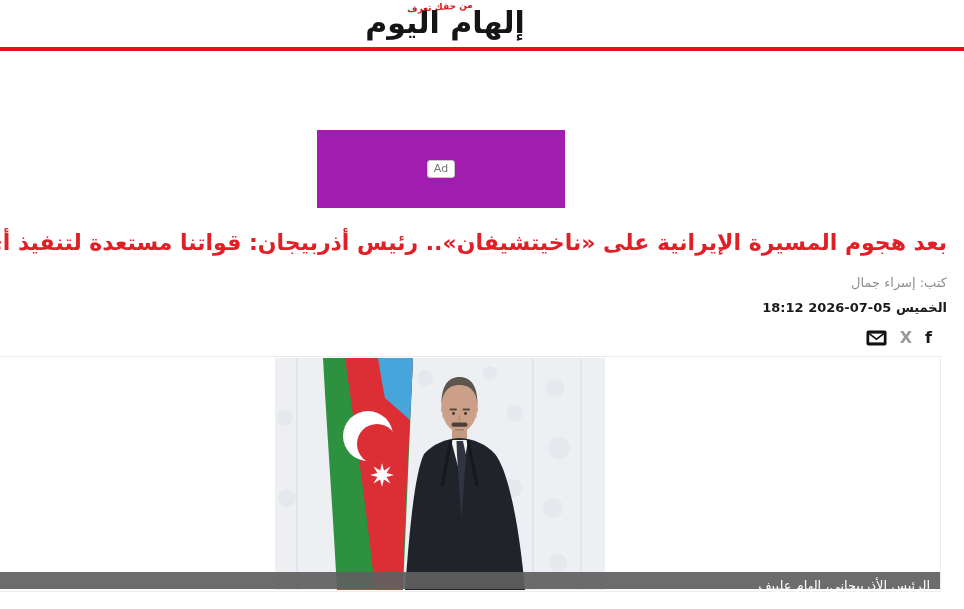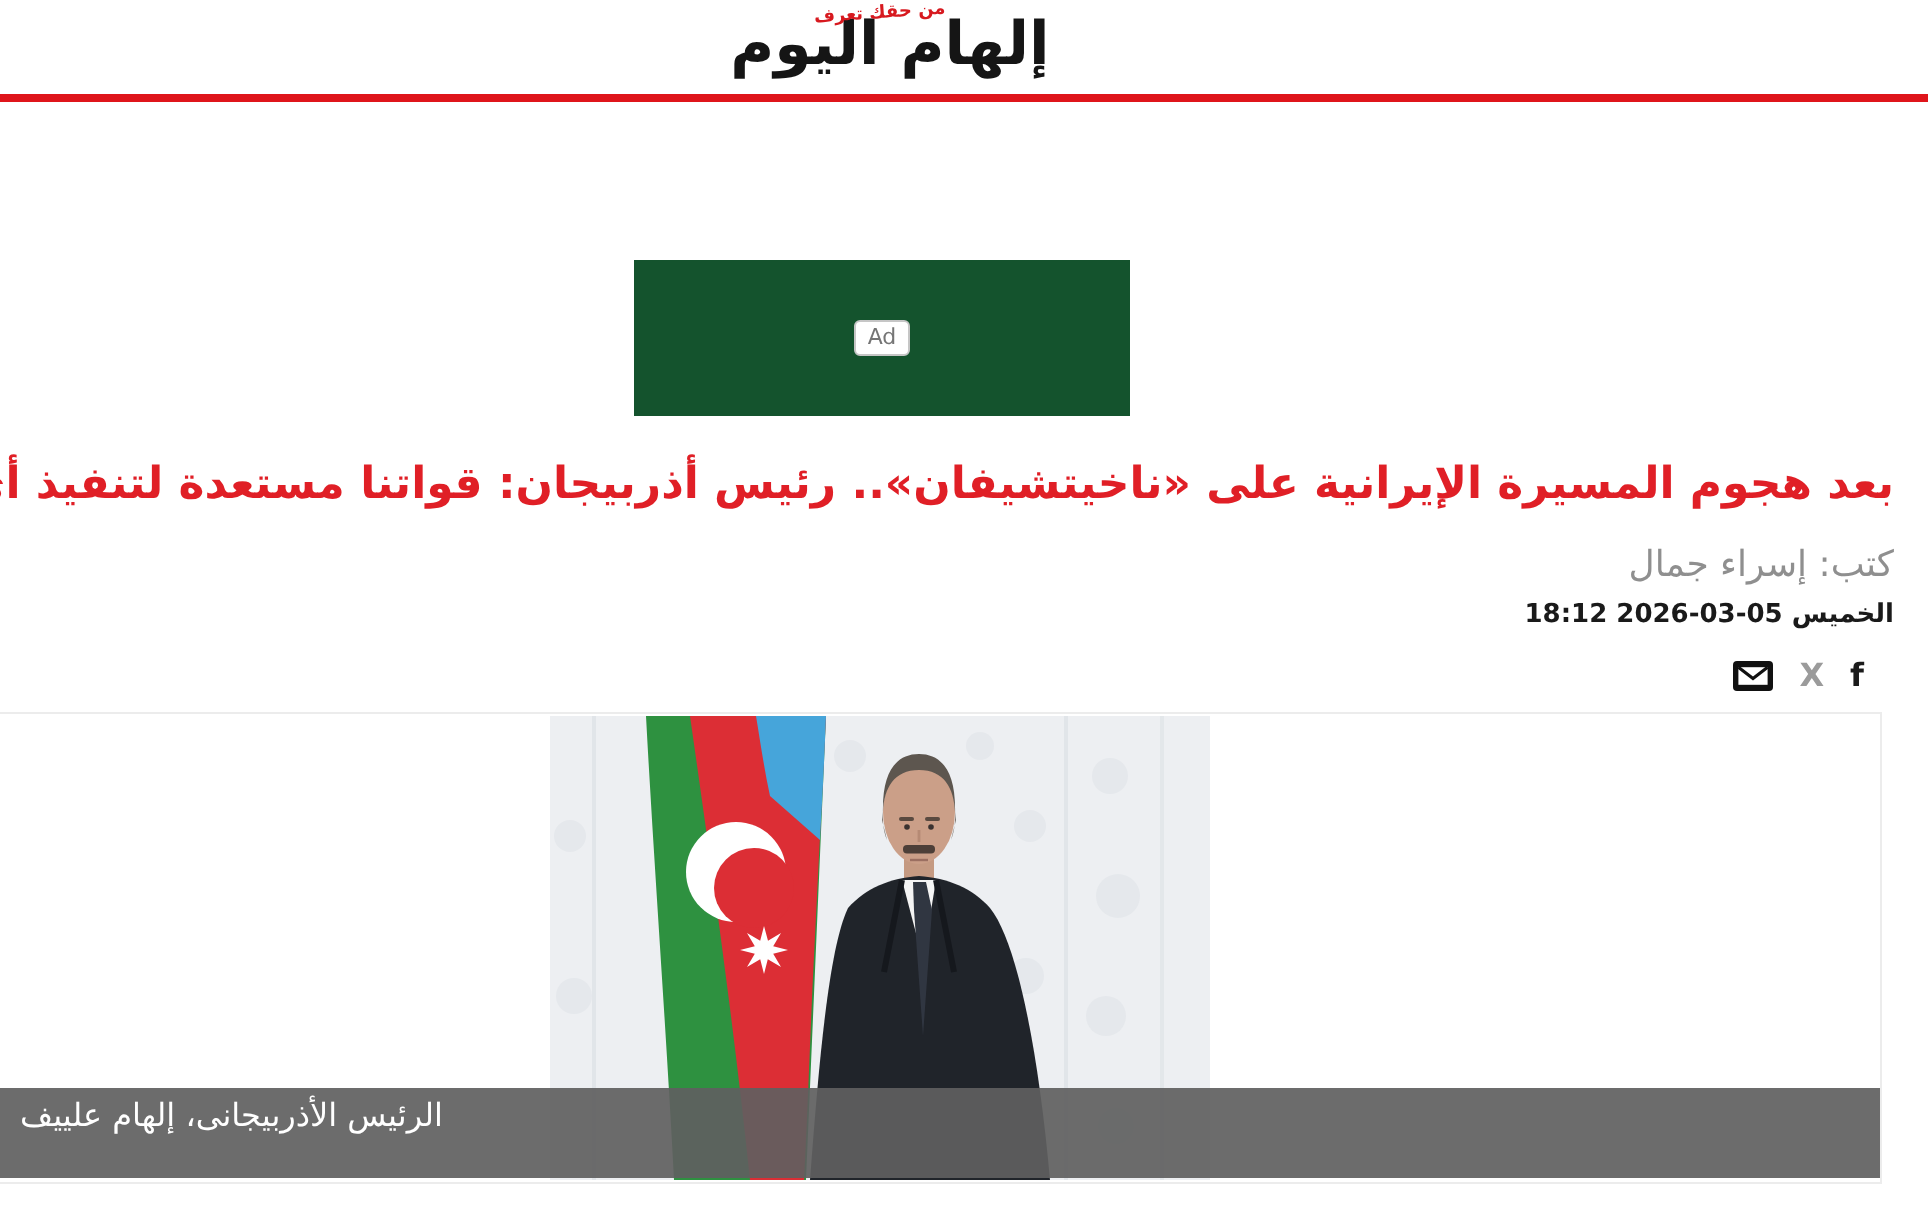--- a/index.html
+++ b/index.html
@@ -15,58 +15,58 @@
   .logo-title { font-size:30px; font-weight:bold; color:#151515; letter-spacing:-1px; line-height:38px; }
   .logo-tagline {
     position:absolute; top:-2px; right:52px; color:#d7191f; font-size:9px;
     font-weight:bold; transform:rotate(-4deg); white-space:nowrap;
   }
   .red-rule { position:absolute; top:47px; left:0; width:964px; height:4px; background:#df151b; }
 
   
   .ad-box {
     position:absolute; left:317px; top:130px; width:248px; height:78px;
-    background:#14532d; display:flex; align-items:center; justify-content:center;
+    background:#a21caf; display:flex; align-items:center; justify-content:center;
   }
   .ad-badge {
     background:#ffffff; border:1px solid #c6c6c6; border-radius:3px;
     color:#757575; font-size:11px; padding:1px 6px; line-height:14px; cursor:pointer;
   }
 
   
   .headline {
     position:absolute; right:17px; top:227px; direction:rtl; text-align:right;
     white-space:nowrap; font-size:22px; font-weight:bold; color:#e01f26; line-height:32px;
   }
   .byline {
     position:absolute; right:17px; top:275px; direction:rtl;
-    font-size:18px; color:#8f8f8f; line-height:16px;
+    font-size:13px; color:#8f8f8f; line-height:16px;
   }
   .datetime {
     position:absolute; right:17px; top:299px; direction:rtl;
     font-size:13px; font-weight:bold; color:#1a1a1a; line-height:17px;
   }
   .share-row {
     position:absolute; top:329px; right:32px; display:flex; direction:ltr;
     align-items:center; gap:13px; height:17px;
   }
   .share-icon { display:inline-flex; align-items:center; justify-content:center; cursor:pointer; }
   .x-glyph { font-size:16px; font-weight:bold; color:#9b9b9b; line-height:16px; }
   .fb-glyph { font-size:16px; font-weight:bold; color:#1b1b1b; line-height:16px; }
 
   
   .figure {
     position:absolute; top:356px; left:0; width:941px; height:236px;
     background:#ffffff; border:1px solid #ececec; border-left:none;
   }
   .photo { position:absolute; top:1px; left:275px; width:330px; height:232px; }
   .caption-bar {
-    position:absolute; left:0; right:0; bottom:2px; height:45px;
-    background:rgba(95,95,95,0.92); color:#ffffff; direction:rtl; text-align:left;
-    font-size:16px; line-height:27px; padding:0 10px;
+    position:absolute; left:0; right:0; bottom:2px; height:17px;
+    background:rgba(95,95,95,0.92); color:#ffffff; direction:rtl; text-align:right;
+    font-size:13px; line-height:27px; padding:0 10px;
   }
 </style>
 </head>
 <body>
 
 <div class="page">
 
   <div class="logo-wrap">
     <div class="logo">
       <span class="logo-tagline">من حقك تعرف</span>
@@ -74,21 +74,21 @@
     </div>
   </div>
   <div class="red-rule"></div>
 
   <div class="ad-box">
     <span class="ad-badge">Ad</span>
   </div>
 
   <h1 class="headline">بعد هجوم المسيرة الإيرانية على «ناخيتشيفان».. رئيس أذربيجان: قواتنا مستعدة لتنفيذ أى عمليات مطلوبة</h1>
   <div class="byline">كتب: إسراء جمال</div>
-  <div class="datetime">الخميس 05-03-2026 18:12</div>
+  <div class="datetime">الخميس 05-07-2026 18:12</div>
 
   <div class="share-row">
     <span class="share-icon">
       <svg width="21" height="16" viewBox="0 0 21 16">
         <rect x="0.5" y="0.5" width="20" height="15" rx="2" fill="#111111"></rect>
         <rect x="3.2" y="3.6" width="14.6" height="8.8" fill="#ffffff"></rect>
         <path d="M3.2 3.6 L10.5 9.2 L17.8 3.6" fill="none" stroke="#111111" stroke-width="1.6"></path>
       </svg>
     </span>
     <span class="share-icon">

